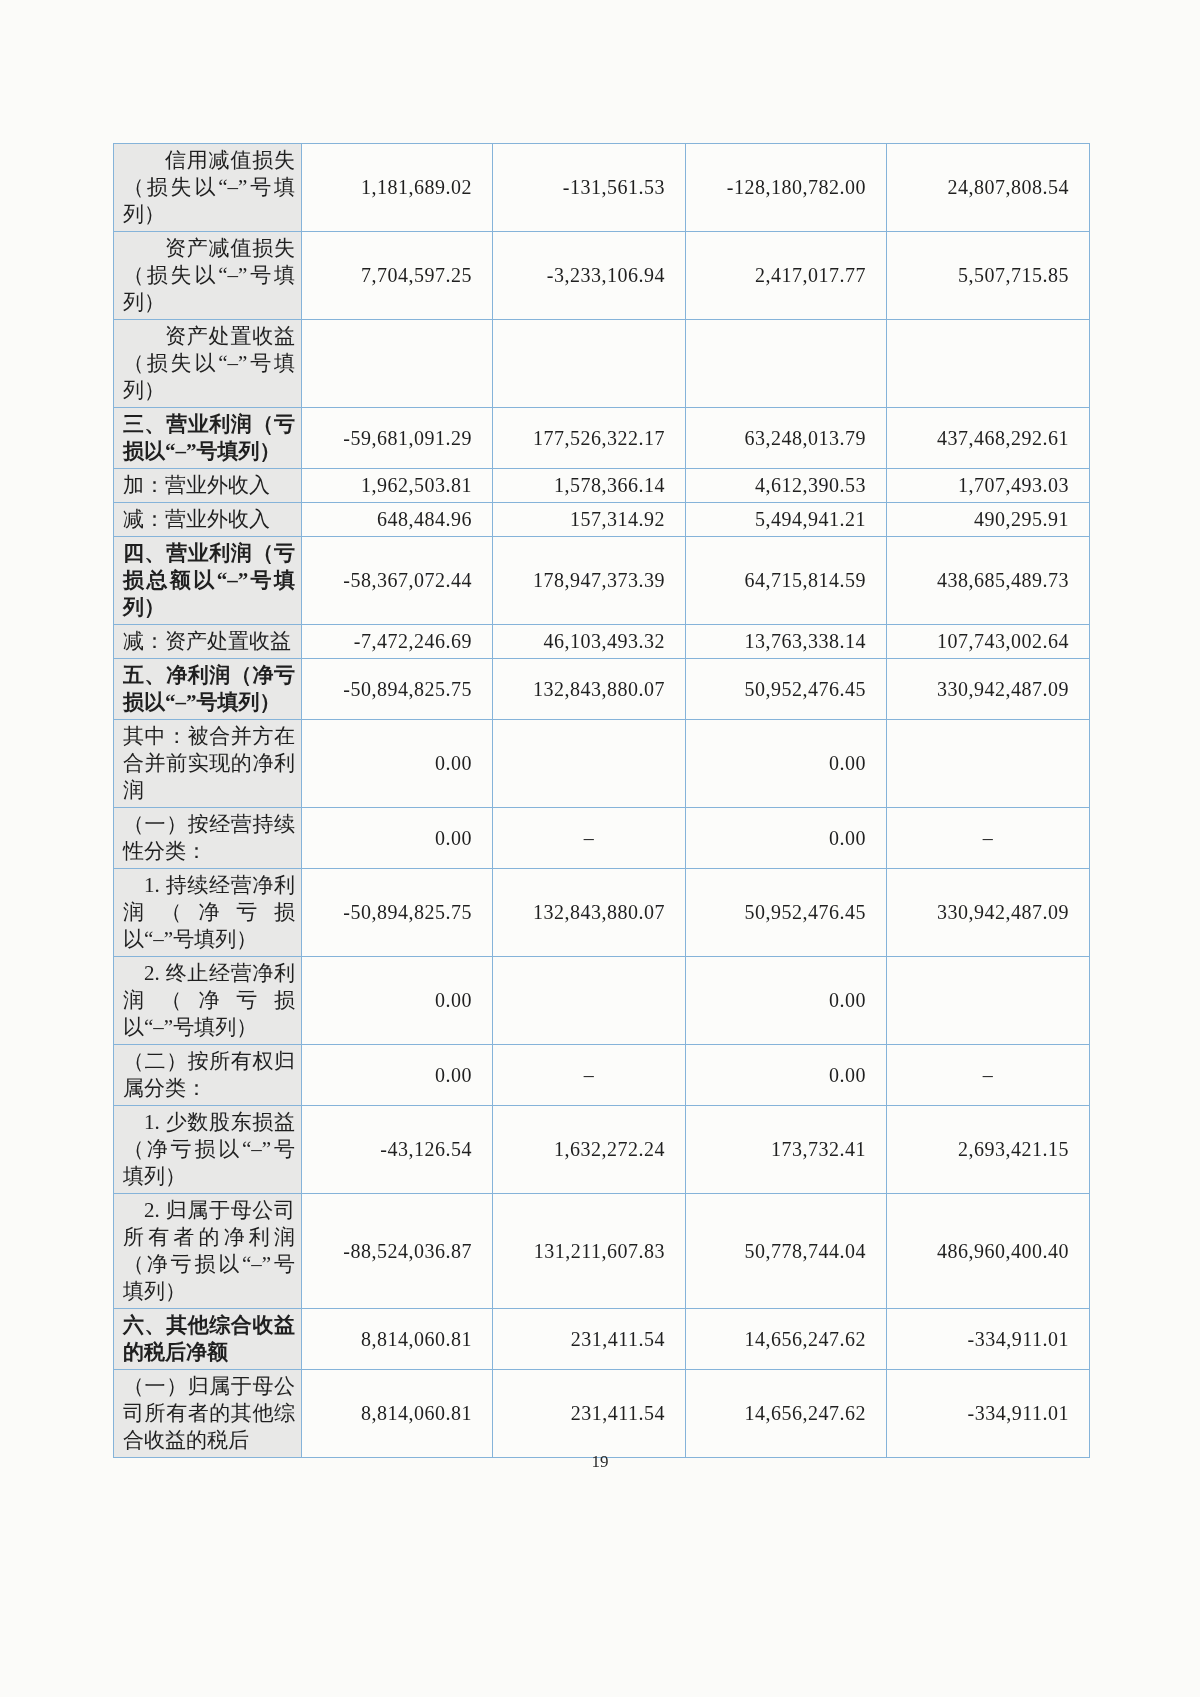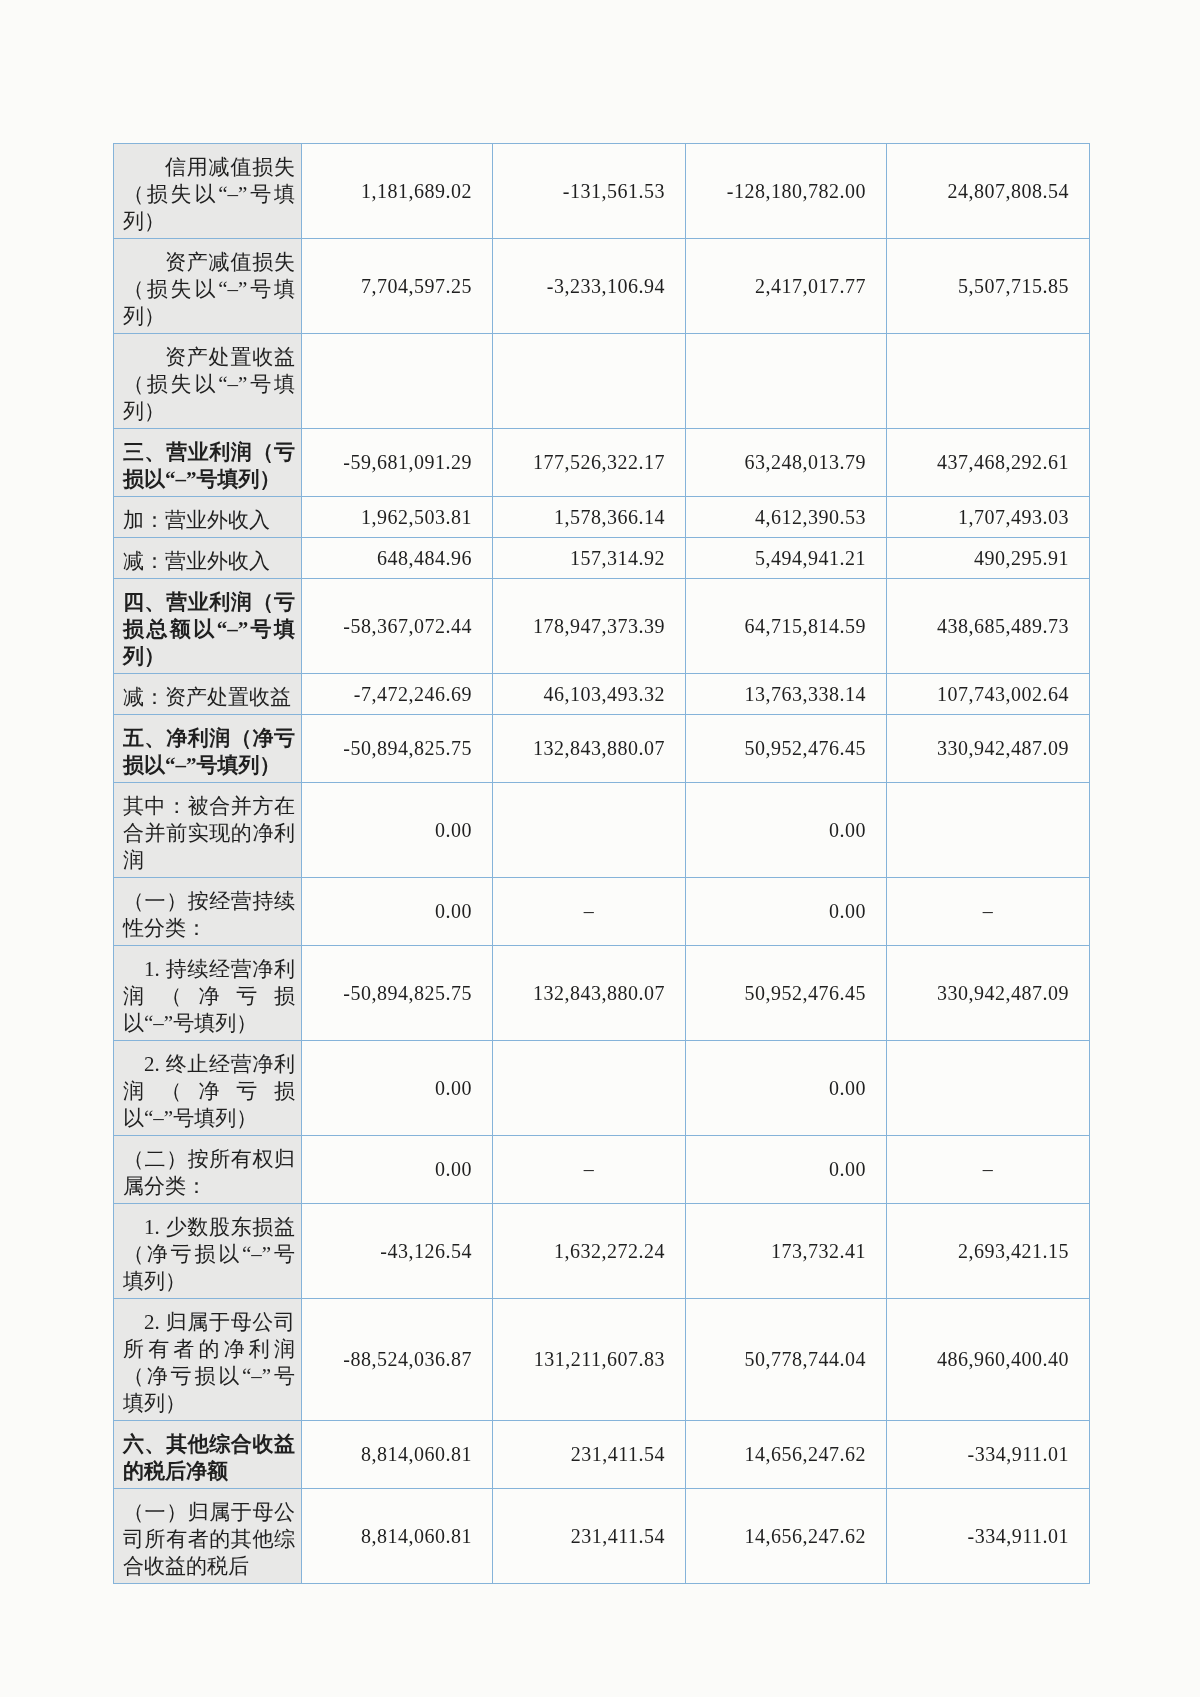--- a/index.html
+++ b/index.html
@@ -22,21 +22,21 @@
   }
   table.fin td {
     border: 1.5px solid #85b3d9;
     vertical-align: middle;
     box-sizing: border-box;
   }
   td.label {
     background: #e8e8e7;
     font-size: 21px;
     line-height: 27px;
-    padding: 10px 6px 3px 9px;
+    padding: 3px 6px 3px 9px;
     text-align: justify;
     overflow: hidden;
     margin-top: 48px;
   }
   td.num {
     background: #fcfcfa;
     font-size: 20px;
     line-height: 27px;
     padding: 3px 20px 3px 4px;
     text-align: right;
@@ -193,13 +193,14 @@
         </tr>
         <tr>
           <td class="label">（一）归属于母公司所有者的其他综合收益的税后</td>
           <td class="num">8,814,060.81</td>
           <td class="num">231,411.54</td>
           <td class="num">14,656,247.62</td>
           <td class="num">-334,911.01</td>
         </tr>
       </tbody>
   </table>
+  <div class="page-number">19</div>
 </div>
 
 </body></html>

